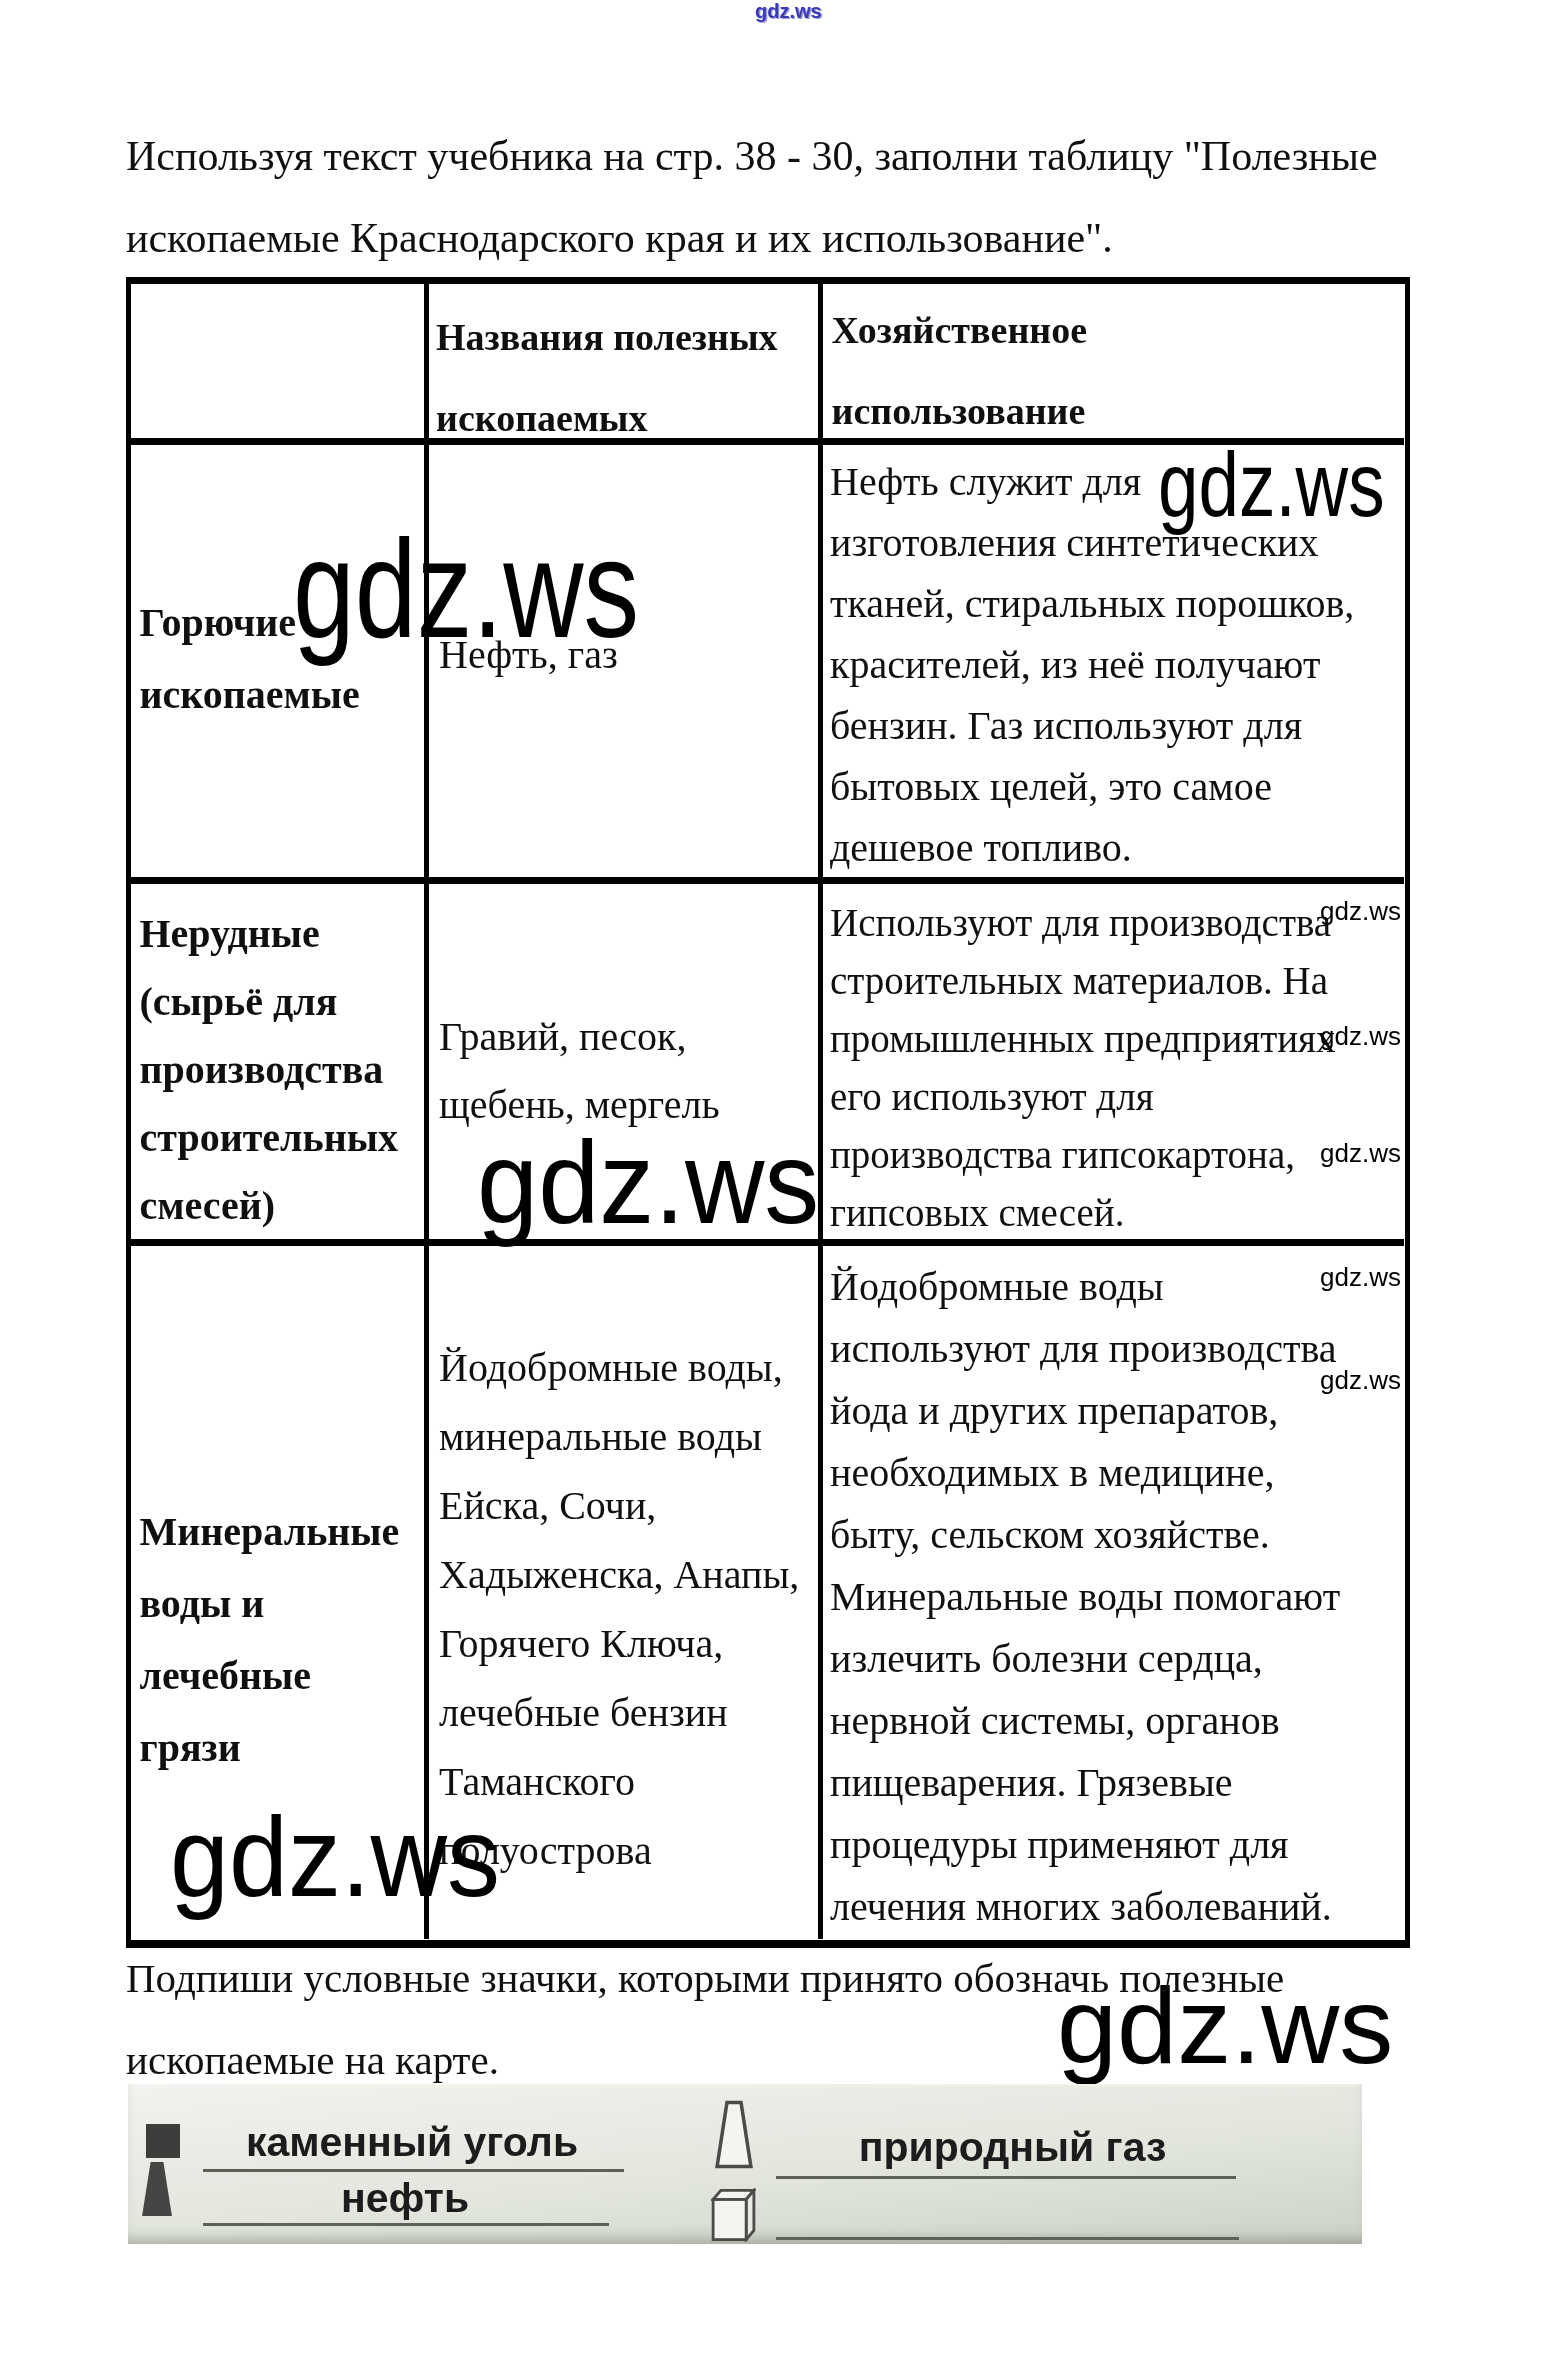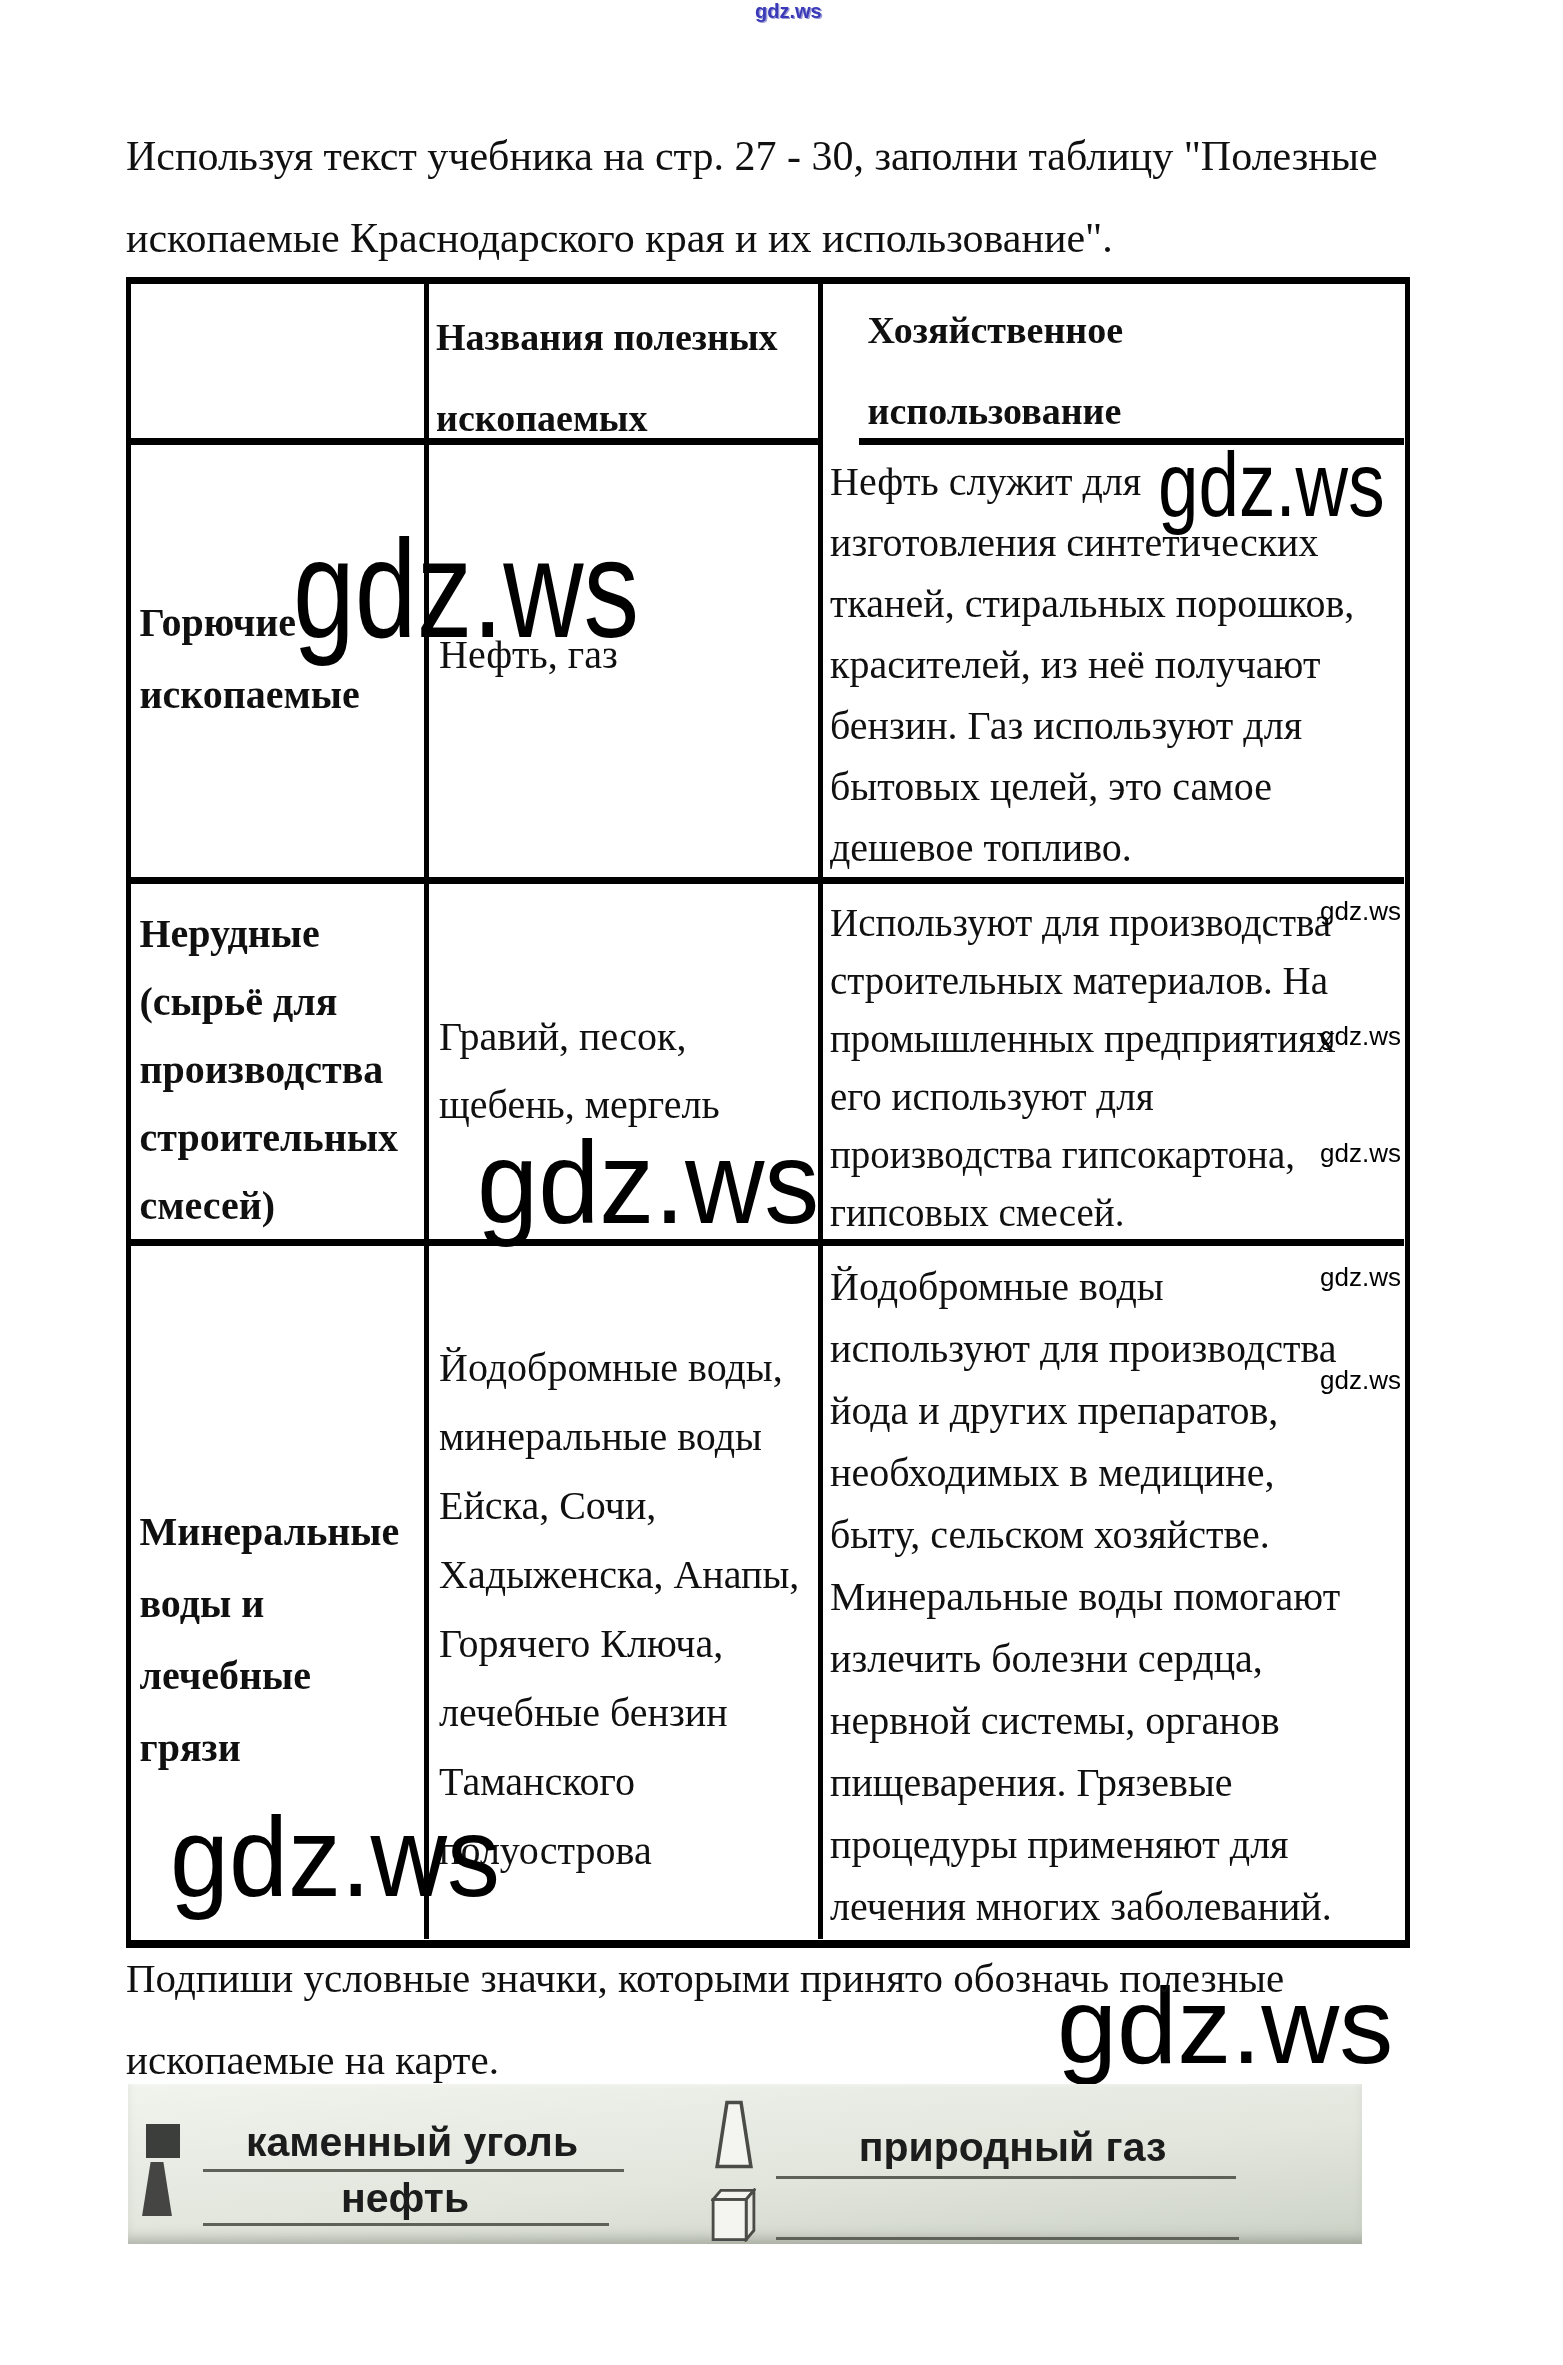--- a/index.html
+++ b/index.html
@@ -20,21 +20,21 @@
     display:grid;
     grid-template-columns:298px 394px 581px;
     grid-template-rows:161px 439px 362px 693px;
   }
   .cell { box-sizing:border-box; overflow:hidden; white-space:pre-line; }
   .b-r { border-right:5px solid #000; }
   .b-b { border-bottom:7px solid #000; }
   .hdr { font-weight:bold; font-size:38px; line-height:81px; }
   .cat { font-weight:bold; font-size:40px; }
   .c-h2 { padding:12.8px 4.3px 0 7px; }
-  .c-h3 { padding:5.7px 4.3px 0 8.5px;margin-left:36px; }
+  .c-h3 { padding:5.7px 4.3px 0 8.5px; }
   .c-r1c1 { padding:142px 2.8px 0 8.5px; line-height:72px; }
   .c-r1c2 { padding:176px 2.8px 0 10px; font-size:40px; line-height:68px; }
   .c-r1c3 { padding:5.7px 2.8px 0 7px; font-size:40px; line-height:61px; }
   .c-r2c1 { padding:15.6px 2.8px 0 8.5px; line-height:68px; }
   .c-r2c2 { padding:119px 2px 0 10px; font-size:40px; line-height:68px; }
   .c-r2c3 { padding:10px 2.8px 0 7px; font-size:39px; line-height:58px; }
   .c-r3c1 { padding:250px 2.8px 0 8.5px; line-height:72px; }
   .c-r3c2 { padding:87px 2.8px 0 10px; font-size:40px; line-height:69px; }
   .c-r3c3 { padding:10px 11px 0 7px; font-size:40px; line-height:62px; }
 
@@ -73,21 +73,21 @@
   .ic-coal { left:18px;  top:40px;  }
   .ic-oil  { left:14px;  top:78px; }
   .ic-gas  { left:587px; top:15.6px;  }
   .ic-salt { left:583px; top:104px; }
 </style>
 </head>
 <body>
 
 <div class="wm wm-blue">gdz.ws</div>
 
-<div class="para heading">Используя текст учебника на стр. 27 - 30, заполни таблицу "Полезные
+<div class="para heading">Используя текст учебника на стр. 38 - 30, заполни таблицу "Полезные
 ископаемые Краснодарского края и их использование".</div>
 
 <div class="tbl">
   <div class="cell b-r b-b"></div>
   <div class="cell b-r b-b hdr c-h2">Названия полезных
 ископаемых</div>
   <div class="cell b-b hdr c-h3">Хозяйственное
 использование</div>
 
   <div class="cell b-r b-b cat c-r1c1">Горючие

